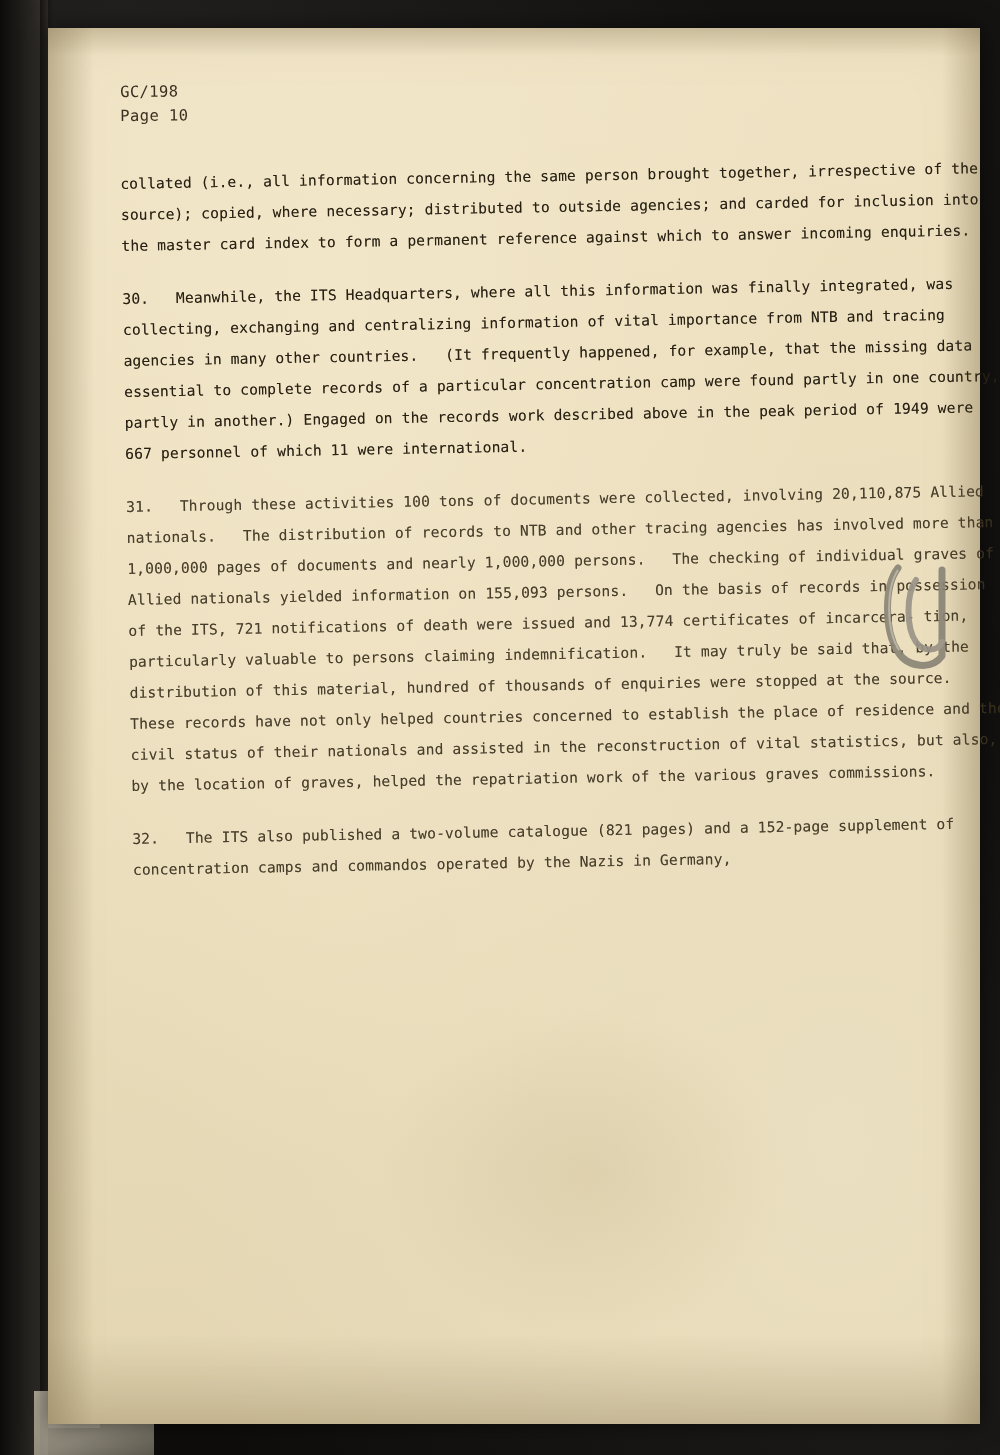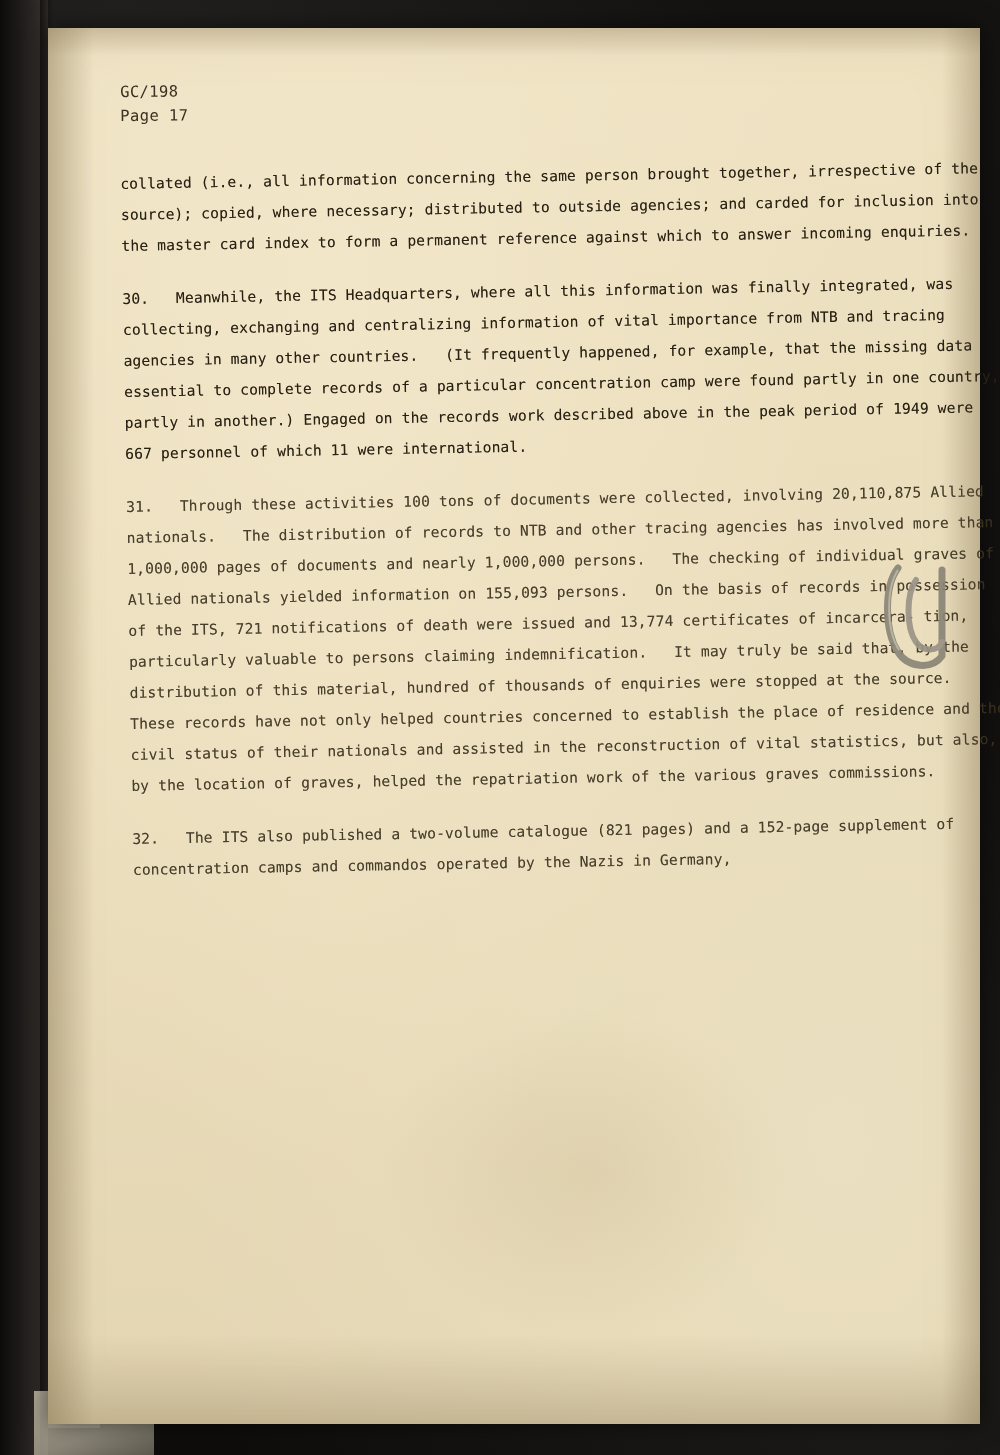--- a/index.html
+++ b/index.html
@@ -201,21 +201,21 @@
     <div class="page-shade-left"></div>
     <div class="page-shade-top"></div>
     <div class="page-shade-right"></div>
     <div class="page-shade-bottom"></div>
     <div class="page-stain-1"></div>
 
     <div class="typed">
 
       <div class="hdr">
         <div>GC/198</div>
-        <div>Page 17</div>
+        <div>Page 10</div>
       </div>
 
       <div class="body-block" style="top: 140px;">
         <p class="para p1 ink-dark">collated (i.e., all information concerning the same person brought together, irrespective of the source); copied, where necessary; distributed to outside agencies; and carded for inclusion into the master card index to form a permanent reference against which to answer incoming enquiries.</p>
         <p class="para ink-dark">30.   Meanwhile, the ITS Headquarters, where all this information was finally integrated, was collecting, exchanging and centralizing information of vital importance from NTB and tracing agencies in many other countries.   (It frequently happened, for example, that the missing data essential to complete records of a particular concentration camp were found partly in one country, partly in another.) Engaged on the records work described above in the peak period of 1949 were 667 personnel of which 11 were international.</p>
         <p class="para ink-light">31.   Through these activities 100 tons of documents were collected, involving 20,110,875 Allied nationals.   The distribution of records to NTB and other tracing agencies has involved more than 1,000,000 pages of documents and nearly 1,000,000 persons.   The checking of individual graves of Allied nationals yielded information on 155,093 persons.   On the basis of records in possession of the ITS, 721 notifications of death were issued and 13,774 certificates of incarcera- tion, particularly valuable to persons claiming indemnification.   It may truly be said that, by the distribution of this material, hundred of thousands of enquiries were stopped at the source.   These records have not only helped countries concerned to establish the place of residence and the civil status of their nationals and assisted in the reconstruction of vital statistics, but also, by the location of graves, helped the repatriation work of the various graves commissions.</p>
         <p class="para ink-light">32.   The ITS also published a two-volume catalogue (821 pages) and a 152-page supplement of concentration camps and commandos operated by the Nazis in Germany,</p>
       </div>
 
     </div>

